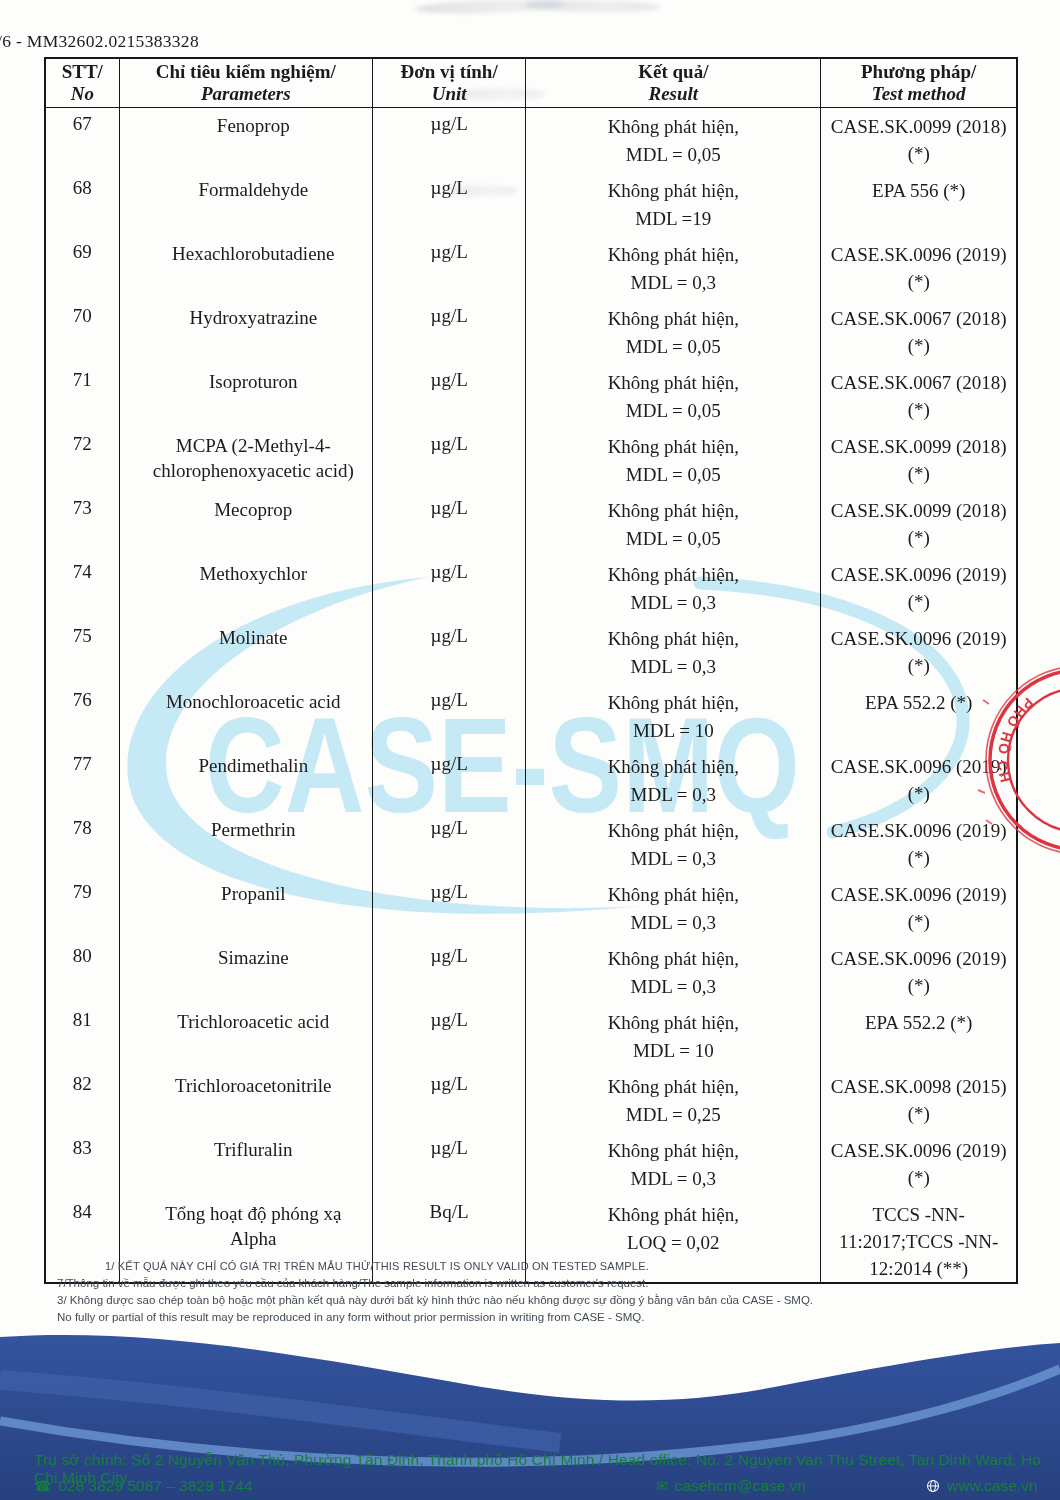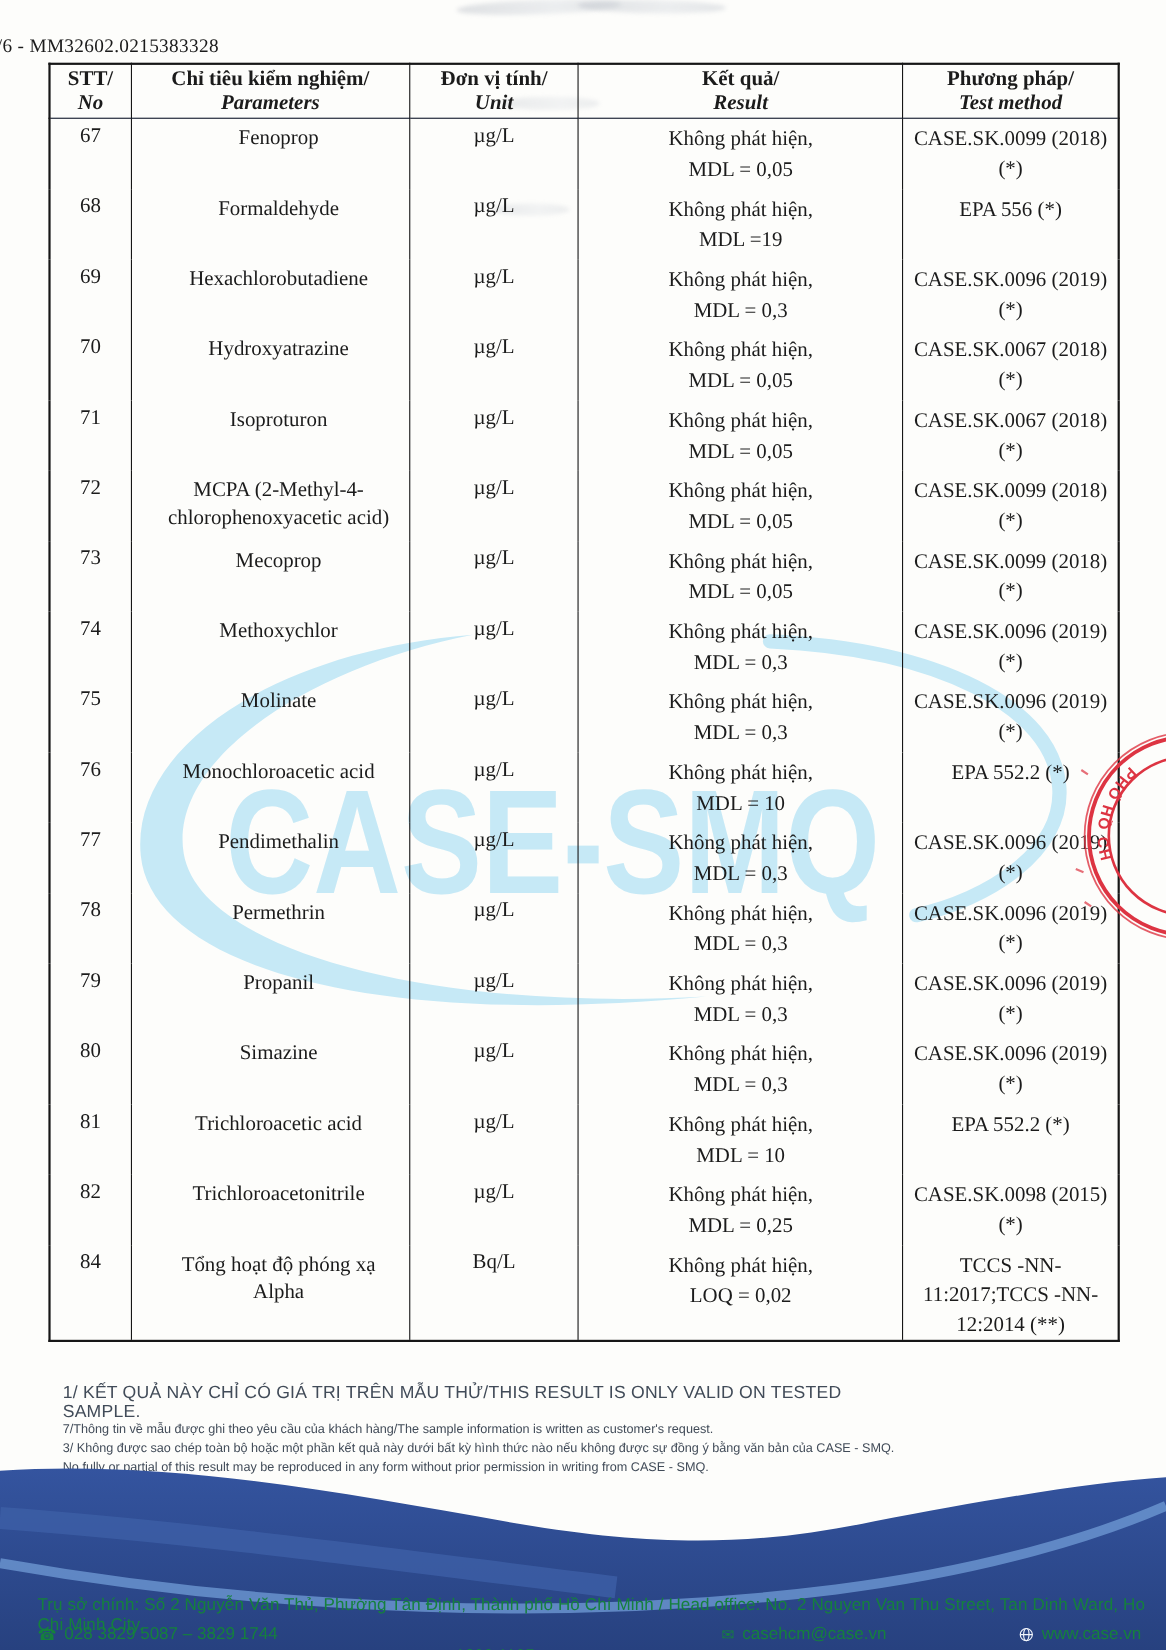--- a/index.html
+++ b/index.html
@@ -33,21 +33,21 @@
   .c-unit{width:147px;}
   .c-result{width:283px;margin-top:16px;}
   .c-method{width:188px;}
   td.c-param{padding-left:27px;padding-right:12px;line-height:25px;}
   td.c-result{line-height:28px;}
   td.c-method{white-space:pre-line;font-size:18.5px;line-height:27px;padding-left:4px;padding-right:4px;}
 
   
   .notes{position:absolute;left:57px;top:1258px;width:760px;z-index:1;
          font-family:"Liberation Sans",sans-serif;color:#414b58;font-size:11.5px;line-height:17px;}
-  .notes .n1{font-size:16px;letter-spacing:.2px;}
+  .notes .n1{font-size:11px;letter-spacing:.2px;margin-left:48px;}
 
   
   .bottombar{position:absolute;left:0;top:1325px;width:1060px;height:175px;z-index:3;}
   .bar-text{position:absolute;z-index:4;font-family:"Liberation Sans",sans-serif;color:#15803d;}
   .addr{left:34px;top:1451px;width:1012px;font-size:15.5px;letter-spacing:.1px;}
   .contact{top:1477px;font-size:15.5px;display:flex;align-items:center;gap:7px;}
   .ic{display:inline-block;font-size:14px;line-height:14px;}
   .ic svg{display:block;}
 </style>
 </head>
@@ -256,20 +256,30 @@
           <td class="c-no">82</td>
           <td class="c-param">Trichloroacetonitrile</td>
           <td class="c-unit">µg/L</td>
           <td class="c-result">
             <div>Không phát hiện,</div>
             <div>MDL = 0,25</div>
           </td>
           <td class="c-method">CASE.SK.0098 (2015) (*)</td>
         </tr>
         <tr>
+          <td class="c-no">83</td>
+          <td class="c-param">Trifluralin</td>
+          <td class="c-unit">µg/L</td>
+          <td class="c-result">
+            <div>Không phát hiện,</div>
+            <div>MDL = 0,3</div>
+          </td>
+          <td class="c-method">CASE.SK.0096 (2019) (*)</td>
+        </tr>
+        <tr>
           <td class="c-no">84</td>
           <td class="c-param">Tổng hoạt độ phóng xạ Alpha</td>
           <td class="c-unit">Bq/L</td>
           <td class="c-result">
             <div>Không phát hiện,</div>
             <div>LOQ =  0,02</div>
           </td>
           <td class="c-method">TCCS -NN-
 11:2017;TCCS -NN-
 12:2014 (**)</td>

